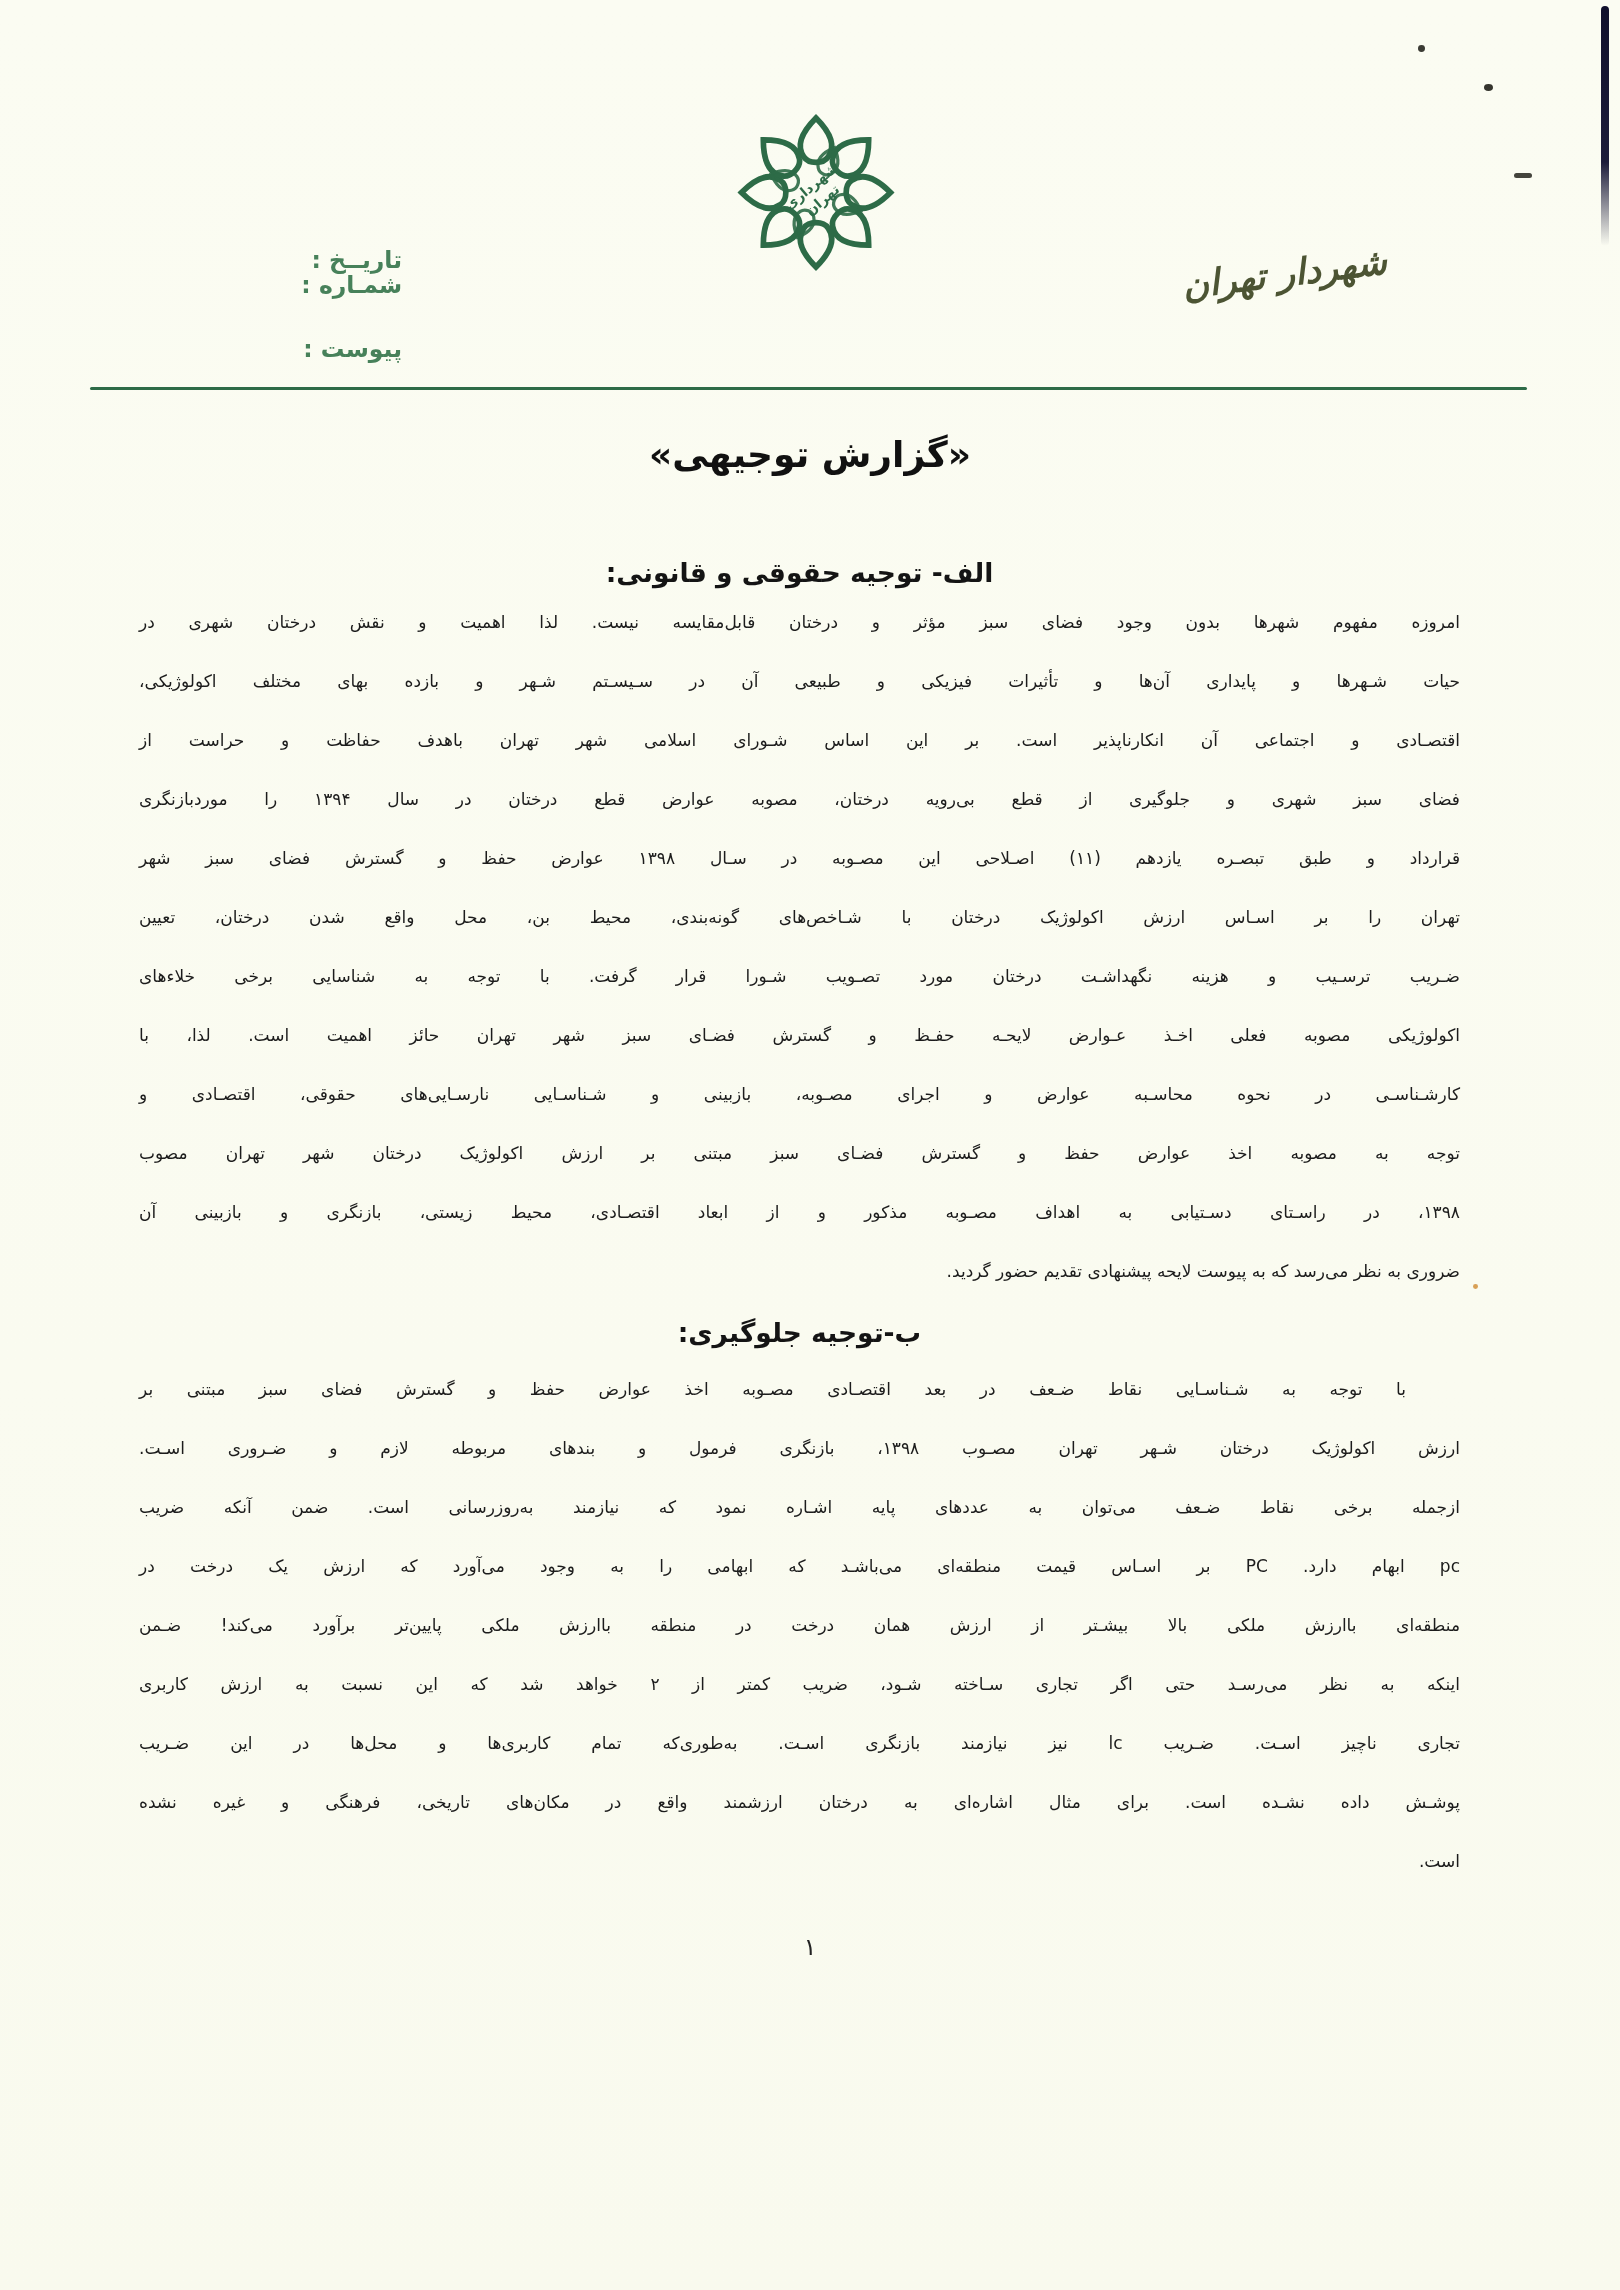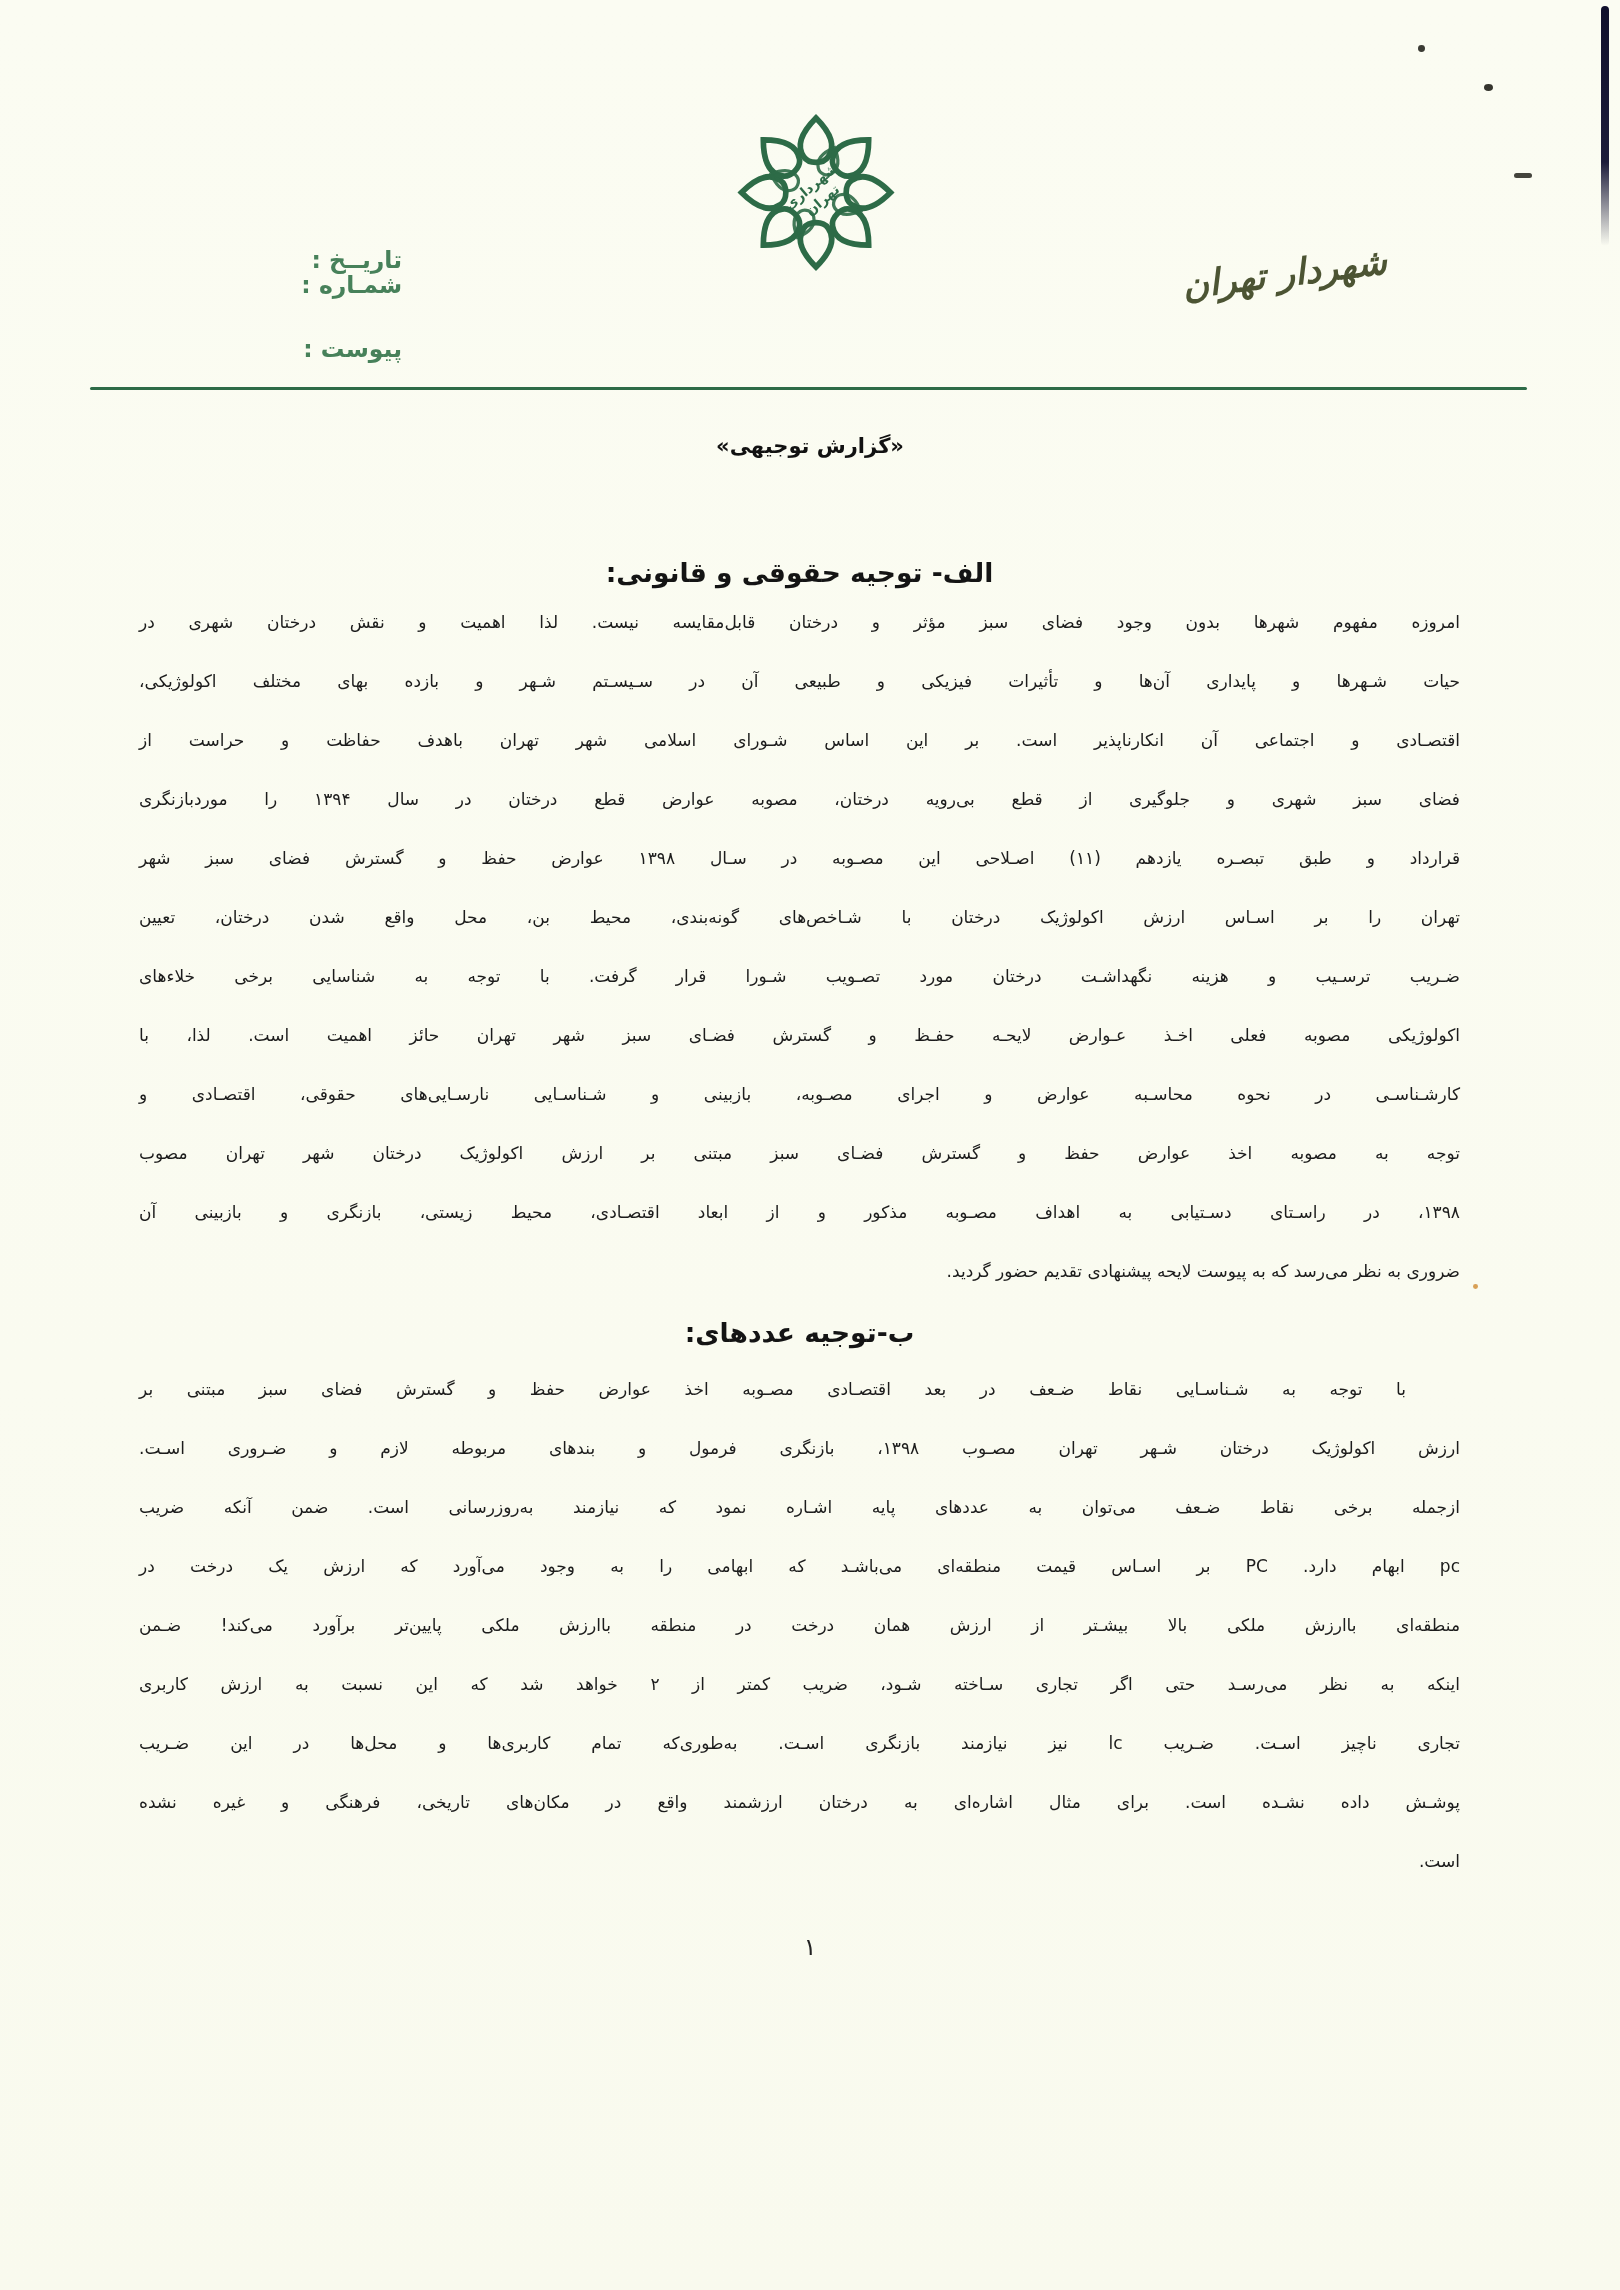--- a/index.html
+++ b/index.html
@@ -32,21 +32,21 @@
     transform:rotate(-7deg);
     white-space:nowrap;
   }
   .rule{
     position:absolute;left:90px;right:93px;top:387px;height:2.9px;
     background:#2d6b47;border-radius:2px;
   }
   
   .title{
     position:absolute;left:0;right:0;top:434px;
-    text-align:center;font-size:21px;font-weight:bold;color:#111;
+    text-align:center;font-size:36px;font-weight:bold;color:#111;
   }
   .docbody{
     position:absolute;left:139px;right:160px;top:552px;
     direction:rtl;
   }
   .h{
     margin:0;font-size:26.5px;font-weight:bold;color:#141414;
     text-align:center;
   }
   .h.a{height:41px;line-height:41px;}
@@ -128,21 +128,21 @@
         <div class="line">فضای سبز شهری و جلوگیری از قطع بی‌رویه درختان، مصوبه عوارض قطع درختان در سال ۱۳۹۴ را موردبازنگری</div>
         <div class="line">قرارداد و طبق تبصـره یازدهم (۱۱) اصـلاحی این مصـوبه در سـال ۱۳۹۸ عوارض حفظ و گسترش فضای سبز شهر</div>
         <div class="line">تهران را بر اسـاس ارزش اکولوژیک درختان با شـاخص‌های گونه‌بندی، محیط بن، محل واقع شدن درختان، تعیین</div>
         <div class="line">ضـریب ترسـیب و هزینه نگهداشـت درختان مورد تصـویب شـورا قرار گرفت. با توجه به شناسایی برخی خلاءهای</div>
         <div class="line">اکولوژیکی مصوبه فعلی اخـذ عـوارض لایحـه حفـظ و گسترش فضـای سبز شهر تهران حائز اهمیت است. لذا، با</div>
         <div class="line">کارشـناسـی در نحوه محاسـبه عوارض و اجرای مصـوبه، بازبینی و شـناسـایی نارسـایی‌های حقوقی، اقتصـادی و</div>
         <div class="line">توجه به مصوبه اخذ عوارض حفظ و گسترش فضـای سبز مبتنی بر ارزش اکولوژیک درختان شهر تهران مصوب</div>
         <div class="line">۱۳۹۸، در راسـتای دسـتیابی به اهداف مصـوبه مذکور و از ابعاد اقتصـادی، محیط زیستی، بازنگری و بازبینی آن</div>
         <div class="line last">ضروری به نظر می‌رسد که به پیوست لایحه پیشنهادی تقدیم حضور گردید.</div>
       </div>
-    <h2 class="h b">ب-توجیه عددهای:</h2>
+    <h2 class="h b">ب-توجیه جلوگیری:</h2>
     <div class="para">
         <div class="line indent">با توجه به شـناسـایی نقاط ضـعف در بعد اقتصـادی مصـوبه اخذ عوارض حفظ و گسترش فضای سبز مبتنی بر</div>
         <div class="line">ارزش اکولوژیک درختان شـهر تهران مصـوب ۱۳۹۸، بازنگری فرمول و بندهای مربوطه لازم و ضـروری اسـت.</div>
         <div class="line">ازجمله برخی نقاط ضـعف می‌توان به عددهای پایه اشـاره نمود که نیازمند به‌روزرسانی است. ضمن آنکه ضریب</div>
         <div class="line">pc ابهام دارد. PC بر اسـاس قیمت منطقه‌ای می‌باشـد که ابهامی را به وجود می‌آورد که ارزش یک درخت در</div>
         <div class="line">منطقه‌ای باارزش ملکی بالا بیشـتر از ارزش همان درخت در منطقه باارزش ملکی پایین‌تر برآورد می‌کند! ضـمن</div>
         <div class="line">اینکه به نظر می‌رسـد حتی اگر تجاری سـاخته شـود، ضریب کمتر از ۲ خواهد شد که این نسبت به ارزش کاربری</div>
         <div class="line">تجاری ناچیز اسـت. ضـریب lc نیز نیازمند بازنگری اسـت. به‌طوری‌که تمام کاربری‌ها و محل‌ها در این ضـریب</div>
         <div class="line">پوشـش داده نشـده است. برای مثال اشاره‌ای به درختان ارزشمند واقع در مکان‌های تاریخی، فرهنگی و غیره نشده</div>
         <div class="line last">است.</div>

